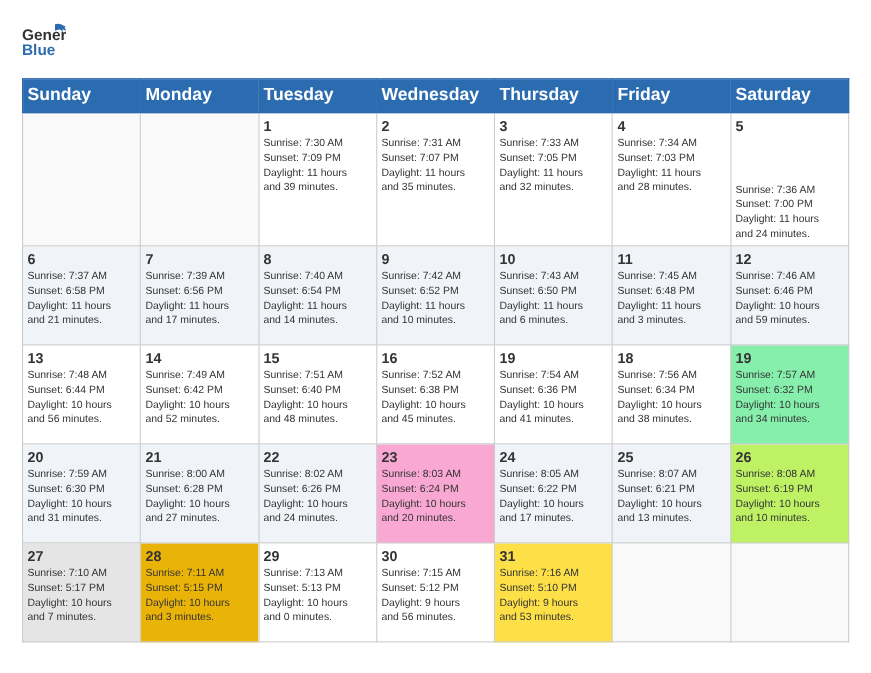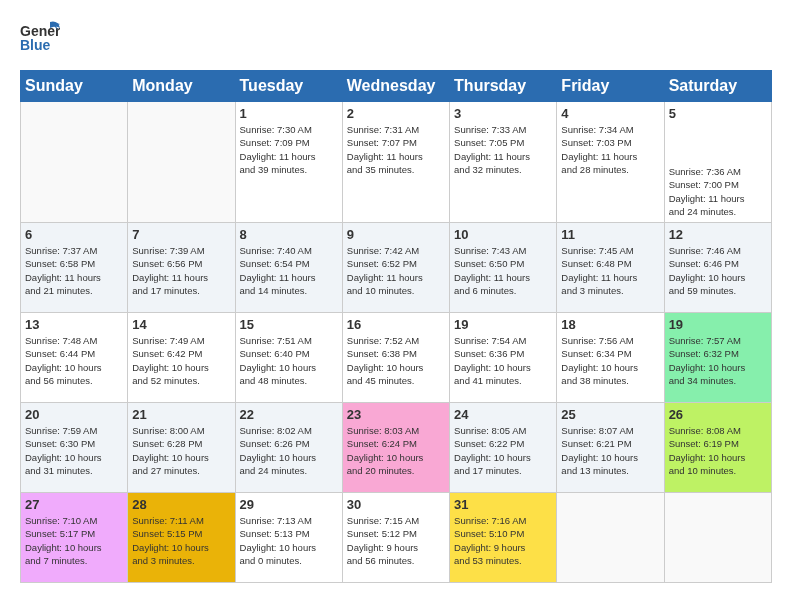--- a/index.html
+++ b/index.html
@@ -300,21 +300,21 @@
         </td>
         <td style="background-color: #bef264;">
           <span class="day-number">26</span>
           <div class="day-info" style="white-space: pre-line;">Sunrise: 8:08 AM
 Sunset: 6:19 PM
 Daylight: 10 hours
 and 10 minutes.</div>
         </td>
       </tr>
       <tr>
-        <td style="background-color: #f0abfc;">
+        <td style="background-color: #e5e5e5;">
           <span class="day-number">27</span>
           <div class="day-info" style="white-space: pre-line;">Sunrise: 7:10 AM
 Sunset: 5:17 PM
 Daylight: 10 hours
 and 7 minutes.</div>
         </td>
         <td style="background-color: #eab308;">
           <span class="day-number">28</span>
           <div class="day-info" style="white-space: pre-line;">Sunrise: 7:11 AM
 Sunset: 5:15 PM

